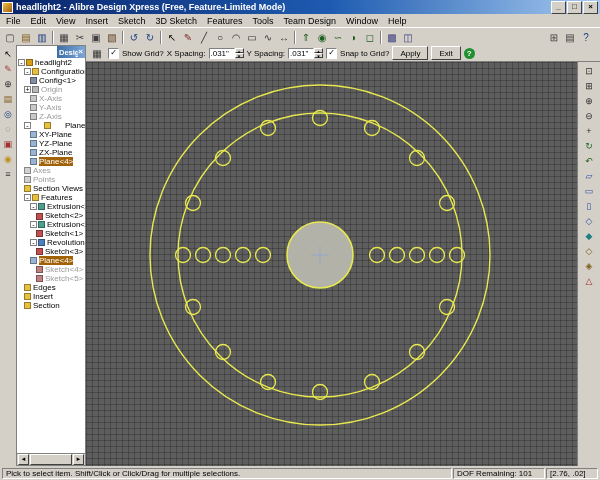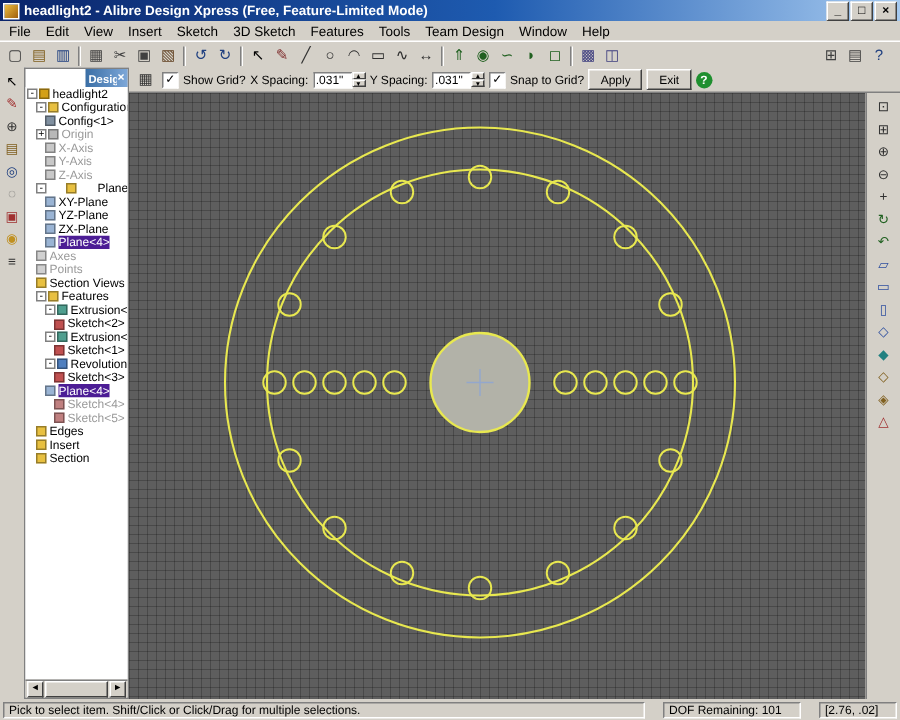--- a/index.html
+++ b/index.html
@@ -41,21 +41,21 @@
   
   .explorer{position:absolute;left:16px;top:45px;width:70px;bottom:14px;display:flex;flex-direction:column;
     border:1px solid #808080;background:#fff;box-sizing:border-box;}
   .explorer-header{height:12px;flex:none;background:linear-gradient(90deg,#3a6ea5,#7da7d8);
     color:#fff;font-size:7.5px;font-weight:bold;display:flex;align-items:center;padding:0 2px;margin-left:40px;}
   .explorer-header span:first-child{flex:1;white-space:nowrap;overflow:hidden;}
   .explorer-close{flex:none;font-size:8px;line-height:8px;cursor:default;}
   .explorer-tree{flex:1;background:#fff;overflow:hidden;}
   .tree-row{display:flex;align-items:center;height:9px;white-space:nowrap;overflow:hidden;}
   .tree-row.disabled{color:#9a9a9a;}
-  .tree-row.selected .tree-label{background:#4c1d95;color:#fff;}
+  .tree-row.selected .tree-label{background:#a16207;color:#fff;}
   .expander{width:7px;height:7px;flex:none;border:1px solid #808080;background:#fff;
     font-size:7px;line-height:5px;text-align:center;margin-right:1px;box-sizing:border-box;color:#000;}
   .tree-icon{width:7px;height:7px;flex:none;margin-right:2px;border:1px solid rgba(0,0,0,.35);box-sizing:border-box;}
   .tree-label{font-size:8px;overflow:hidden;}
   .explorer-scroll{height:11px;flex:none;background:#d4d0c8;border-top:1px solid #808080;
     display:flex;align-items:center;justify-content:space-between;padding:0 1px;}
   .scroll-arrow{width:9px;height:9px;background:#d4d0c8;border:1px solid;border-color:#fff #404040 #404040 #fff;
     font-size:6px;line-height:8px;text-align:center;color:#000;}
   .scroll-thumb{flex:1;height:9px;margin:0 1px;background:#d4d0c8;border:1px solid;border-color:#fff #404040 #404040 #fff;}
 
@@ -78,21 +78,21 @@
   
   .canvas{position:absolute;left:86px;top:62px;right:23px;bottom:14px;overflow:hidden;}
   .canvas svg{position:absolute;inset:0;width:100%;height:100%;}
 
   
   .right-toolbar{position:absolute;right:0;top:62px;bottom:14px;width:23px;background:#d4d0c8;
     border-left:1px solid #808080;display:flex;flex-direction:column;align-items:center;padding-top:2px;box-sizing:border-box;}
 
   
   .statusbar{position:absolute;left:0;right:0;bottom:0;height:14px;background:#d4d0c8;
-    display:flex;gap:12px;align-items:center;padding:1px 2px;box-sizing:border-box;}
+    display:flex;gap:1px;align-items:center;padding:1px 2px;box-sizing:border-box;}
   .status-cell{height:11px;border:1px solid;border-color:#808080 #fff #fff #808080;
     font-size:8px;line-height:10px;padding:0 3px;white-space:nowrap;overflow:hidden;box-sizing:border-box;}
   .status-msg{flex:1;}
   .status-dof{width:92px;flex:none;}
   .status-coords{width:52px;flex:none;}
 </style>
 </head>
 <body>
 
 <div class="app">

